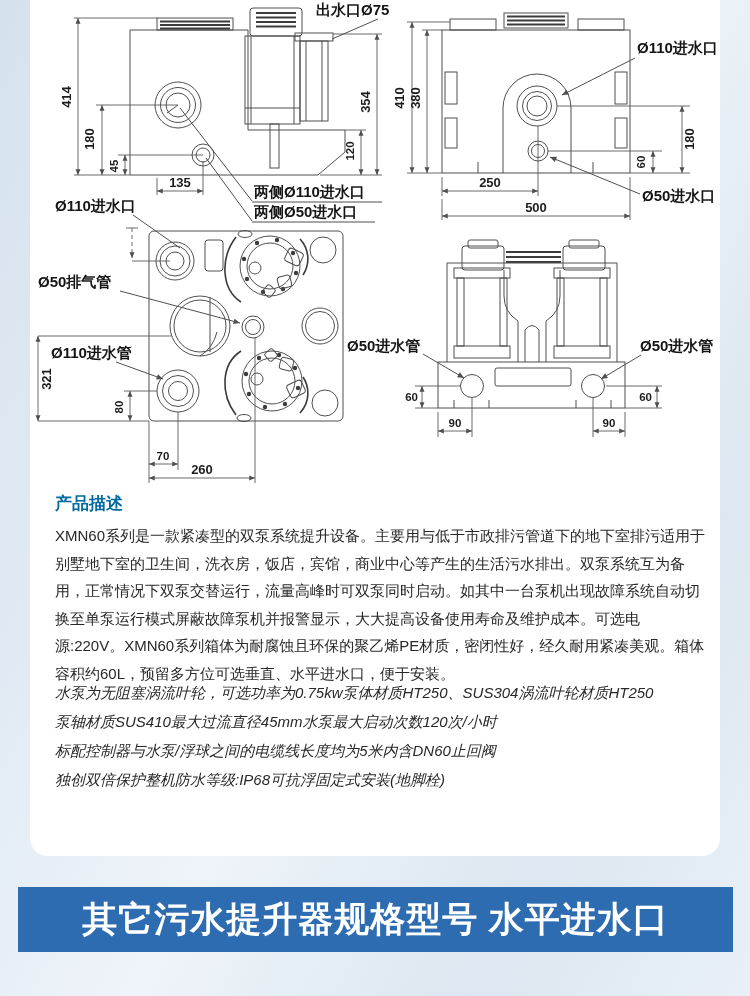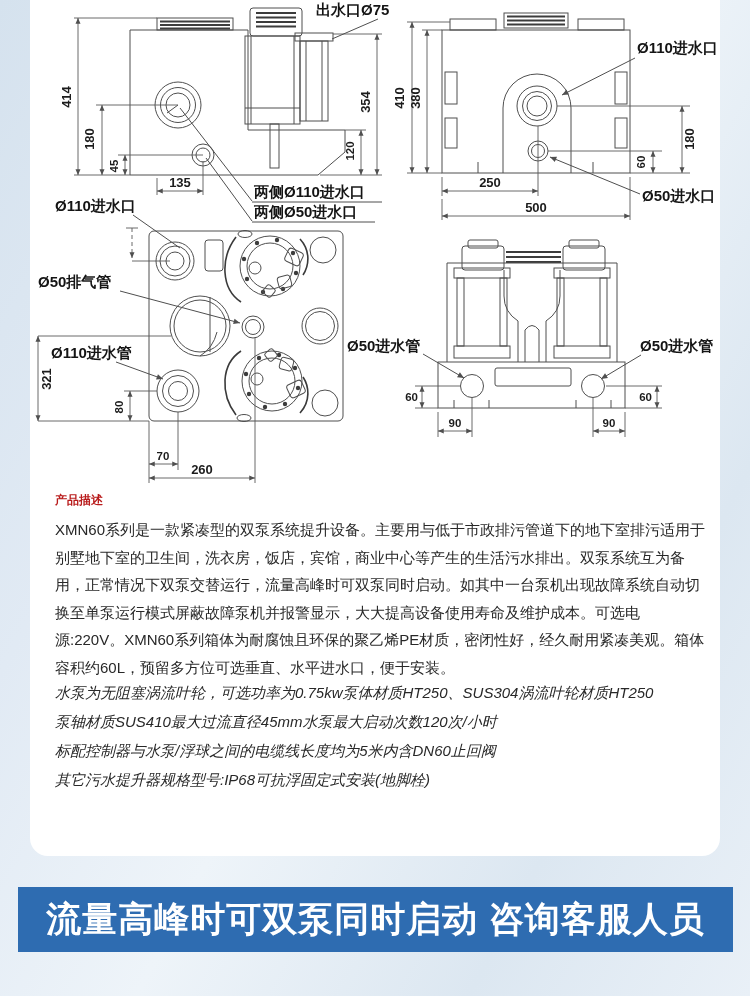--- a/index.html
+++ b/index.html
@@ -15,21 +15,21 @@
   svg text { font-family:"Liberation Sans","DejaVu Sans",sans-serif; }
   .ln  { stroke:#4f4f4f; stroke-width:1; fill:none; }
   .ln2 { stroke:#3c3c3c; stroke-width:2; fill:none; }
   .vl  { stroke:#3a3a3a; stroke-width:1.6; fill:none; }
   .dm  { stroke:#5a5a5a; stroke-width:0.9; fill:none; }
   .dot { fill:#3c3c3c; stroke:none; }
   text.dim  { font-size:13px;   font-weight:600; fill:#1c1c1c; }
   text.dims { font-size:11.5px; font-weight:600; fill:#1c1c1c; }
   text.lbl  { font-size:15px;   font-weight:700; fill:#141414; }
   .desc  { position:absolute; left:25px; top:492px; width:652px; color:#282828; }
-  .desc h3, .specs h3 { font-size:12px; font-weight:700; color:#b91c1c; margin-bottom:7px; }
+  .desc h3, .specs h3 { font-size:17px; font-weight:700; color:#0369a1; margin-bottom:7px; }
   .desc p { font-size:15px; line-height:27.5px; }
   .specs { position:absolute; left:25px; top:678px; width:652px; color:#282828; }
   .specs .line { font-size:15px; line-height:29px;font-style:italic; }
   .banner { position:absolute; left:18px; top:887px; width:715px; height:65px;
             background:#2e6cb1; display:flex; align-items:center; justify-content:center; cursor:pointer; }
   .banner span { color:#ffffff; font-size:35px; font-weight:700; letter-spacing:1px; white-space:nowrap; }
 </style>
 </head>
 <body>
 
@@ -256,20 +256,20 @@
 
   <section class="desc">
     <h3>产品描述</h3>
     <p>XMN60系列是一款紧凑型的双泵系统提升设备。主要用与低于市政排污管道下的地下室排污适用于别墅地下室的卫生间，洗衣房，饭店，宾馆，商业中心等产生的生活污水排出。双泵系统互为备用，正常情况下双泵交替运行，流量高峰时可双泵同时启动。如其中一台泵机出现故障系统自动切换至单泵运行模式屏蔽故障泵机并报警显示，大大提高设备使用寿命及维护成本。可选电源:220V。XMN60系列箱体为耐腐蚀且环保的聚乙烯PE材质，密闭性好，经久耐用紧凑美观。箱体容积约60L，预留多方位可选垂直、水平进水口，便于安装。</p>
   </section>
 
   <section class="specs">
     <div class="line">水泵为无阻塞涡流叶轮，可选功率为0.75kw泵体材质HT250、SUS304涡流叶轮材质HT250</div>
     <div class="line">泵轴材质SUS410最大过流直径45mm水泵最大启动次数120次/小时</div>
     <div class="line">标配控制器与水泵/浮球之间的电缆线长度均为5米内含DN60止回阀</div>
-    <div class="line">其它污水提升器规格型号:IP68可抗浮固定式安装(地脚栓)</div>
+    <div class="line">独创双倍保护整机防水等级:IP68可抗浮固定式安装(地脚栓)</div>
   </section>
 
 </div>
 
 <div class="banner">
-  <span>流量高峰时可双泵同时启动 咨询客服人员</span>
+  <span>其它污水提升器规格型号 水平进水口</span>
 </div>
 
 </body></html>

